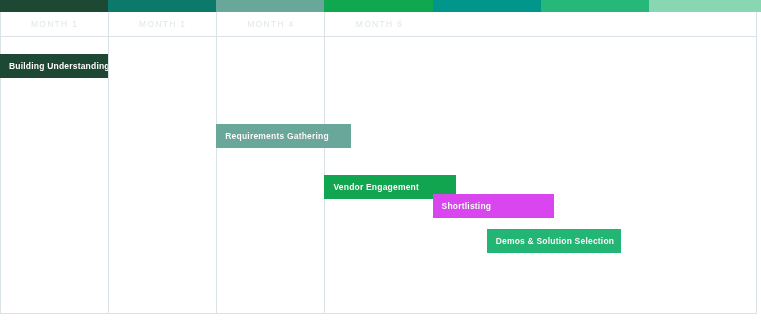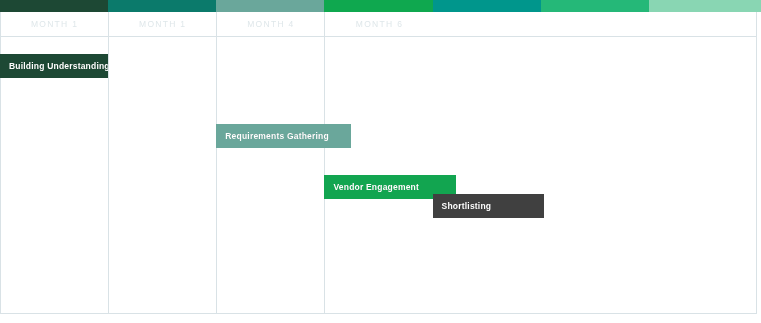--- a/index.html
+++ b/index.html
@@ -140,18 +140,21 @@
   <div class="bars-layer">
       <div class="task-bar" style="left: 0px; width: 108.143px; top: 54px; background: rgb(29, 72, 52);">
         <span class="task-label">Building Understanding</span>
       </div>
       <div class="task-bar" style="left: 216.286px; width: 135.179px; top: 124px; background: rgb(106, 167, 155);">
         <span class="task-label">Requirements Gathering</span>
       </div>
       <div class="task-bar" style="left: 324.429px; width: 132px; top: 159px; background: rgb(18, 165, 80); margin-top: 16px;">
         <span class="task-label">Vendor Engagement</span>
       </div>
-      <div class="task-bar" style="left: 432.571px; width: 111px; top: 194px; background: #404040;">
+      <div class="task-bar" style="left: 432.571px; width: 121px; top: 194px; background: #d946ef;">
         <span class="task-label">Shortlisting</span>
+      </div>
+      <div class="task-bar" style="left: 486.643px; width: 134.097px; top: 229px; background: rgb(34, 181, 115);">
+        <span class="task-label">Demos &amp; Solution Selection</span>
       </div>
     </div>
 
 </div>
 
 </body></html>

